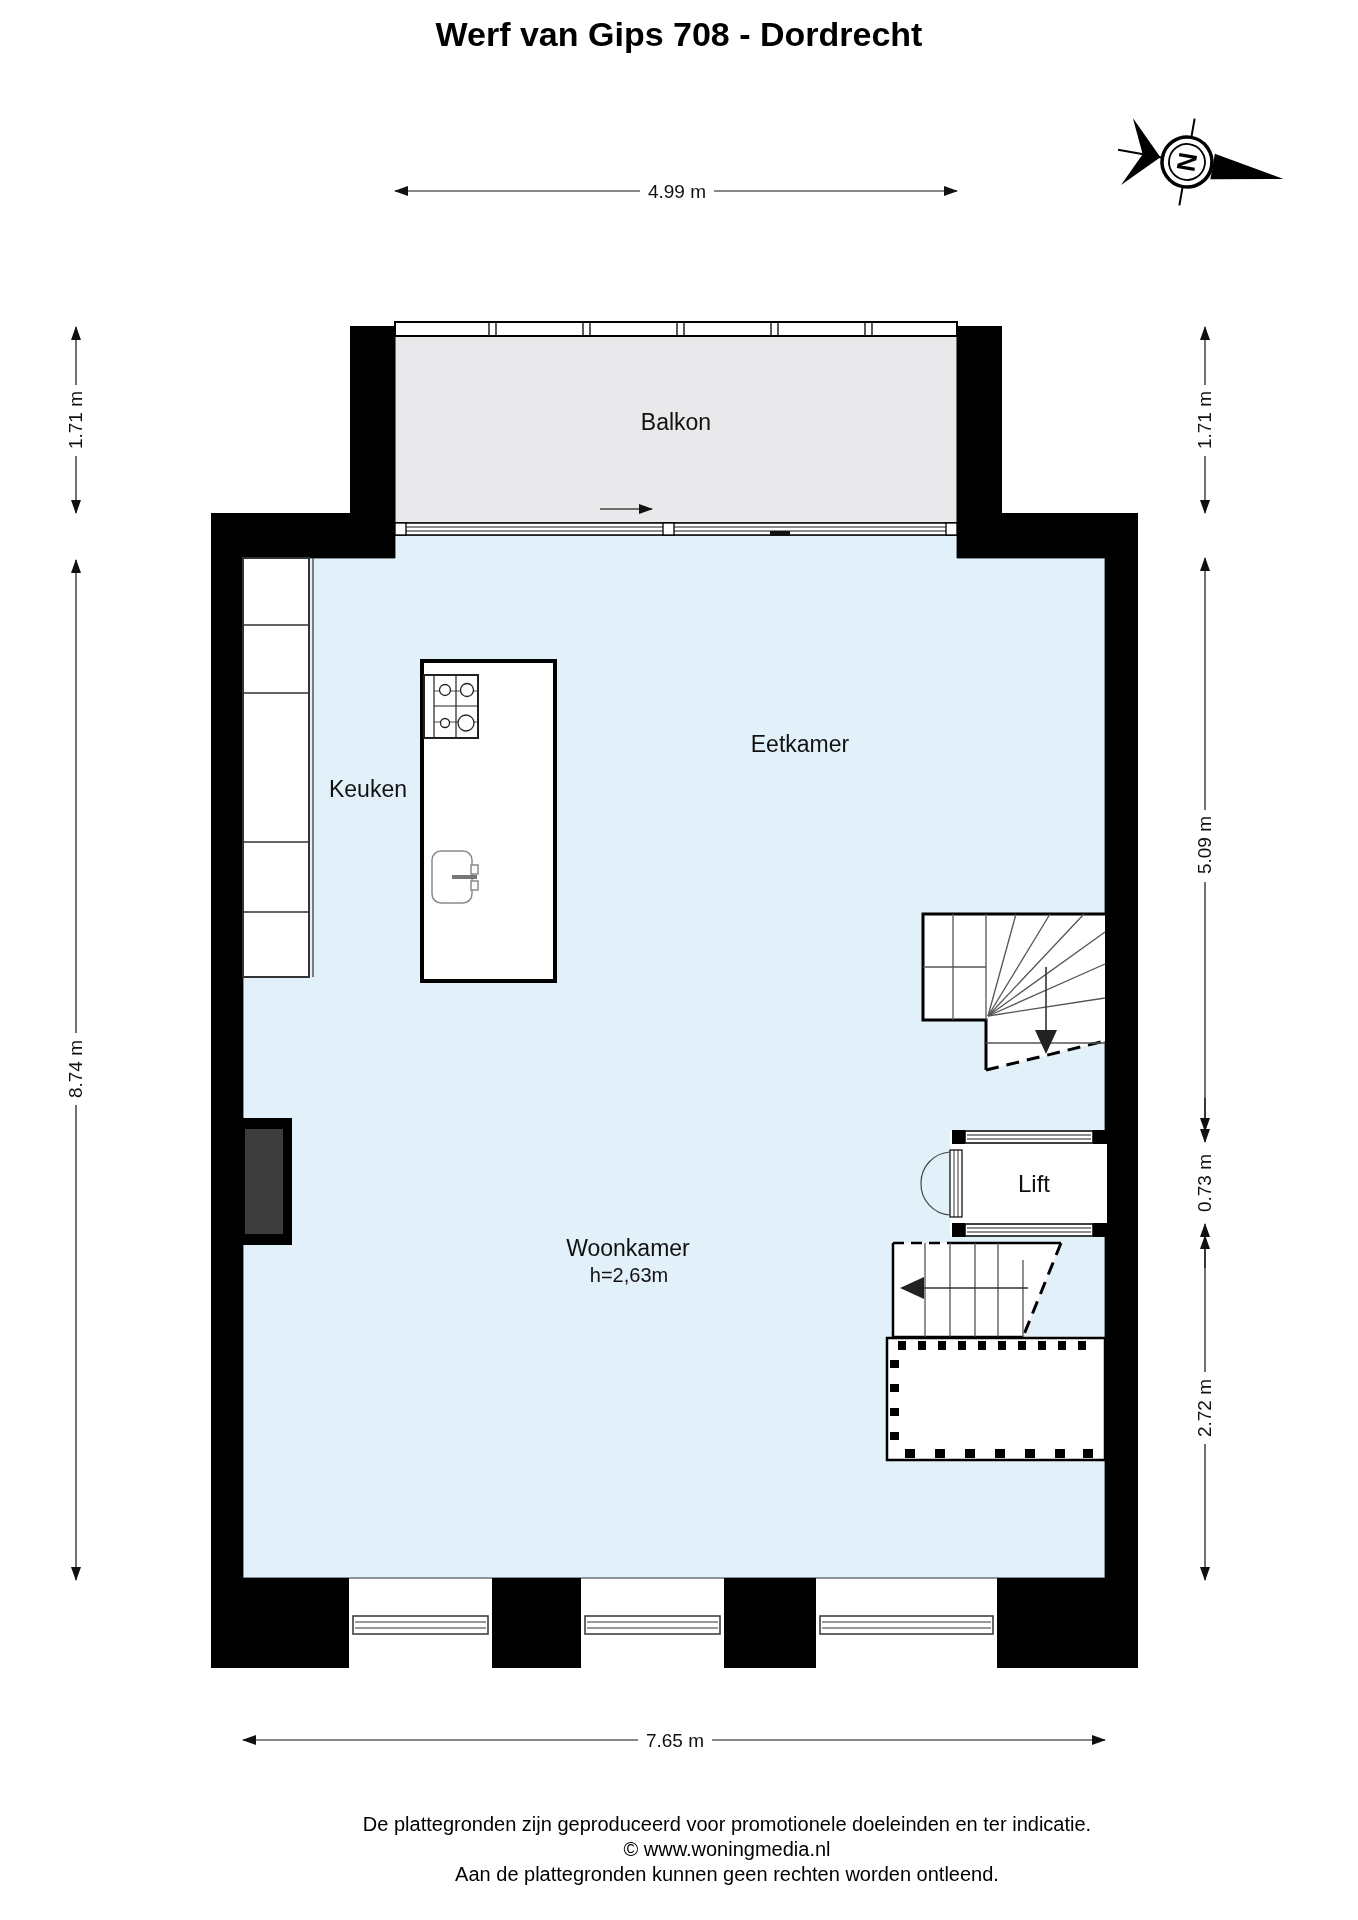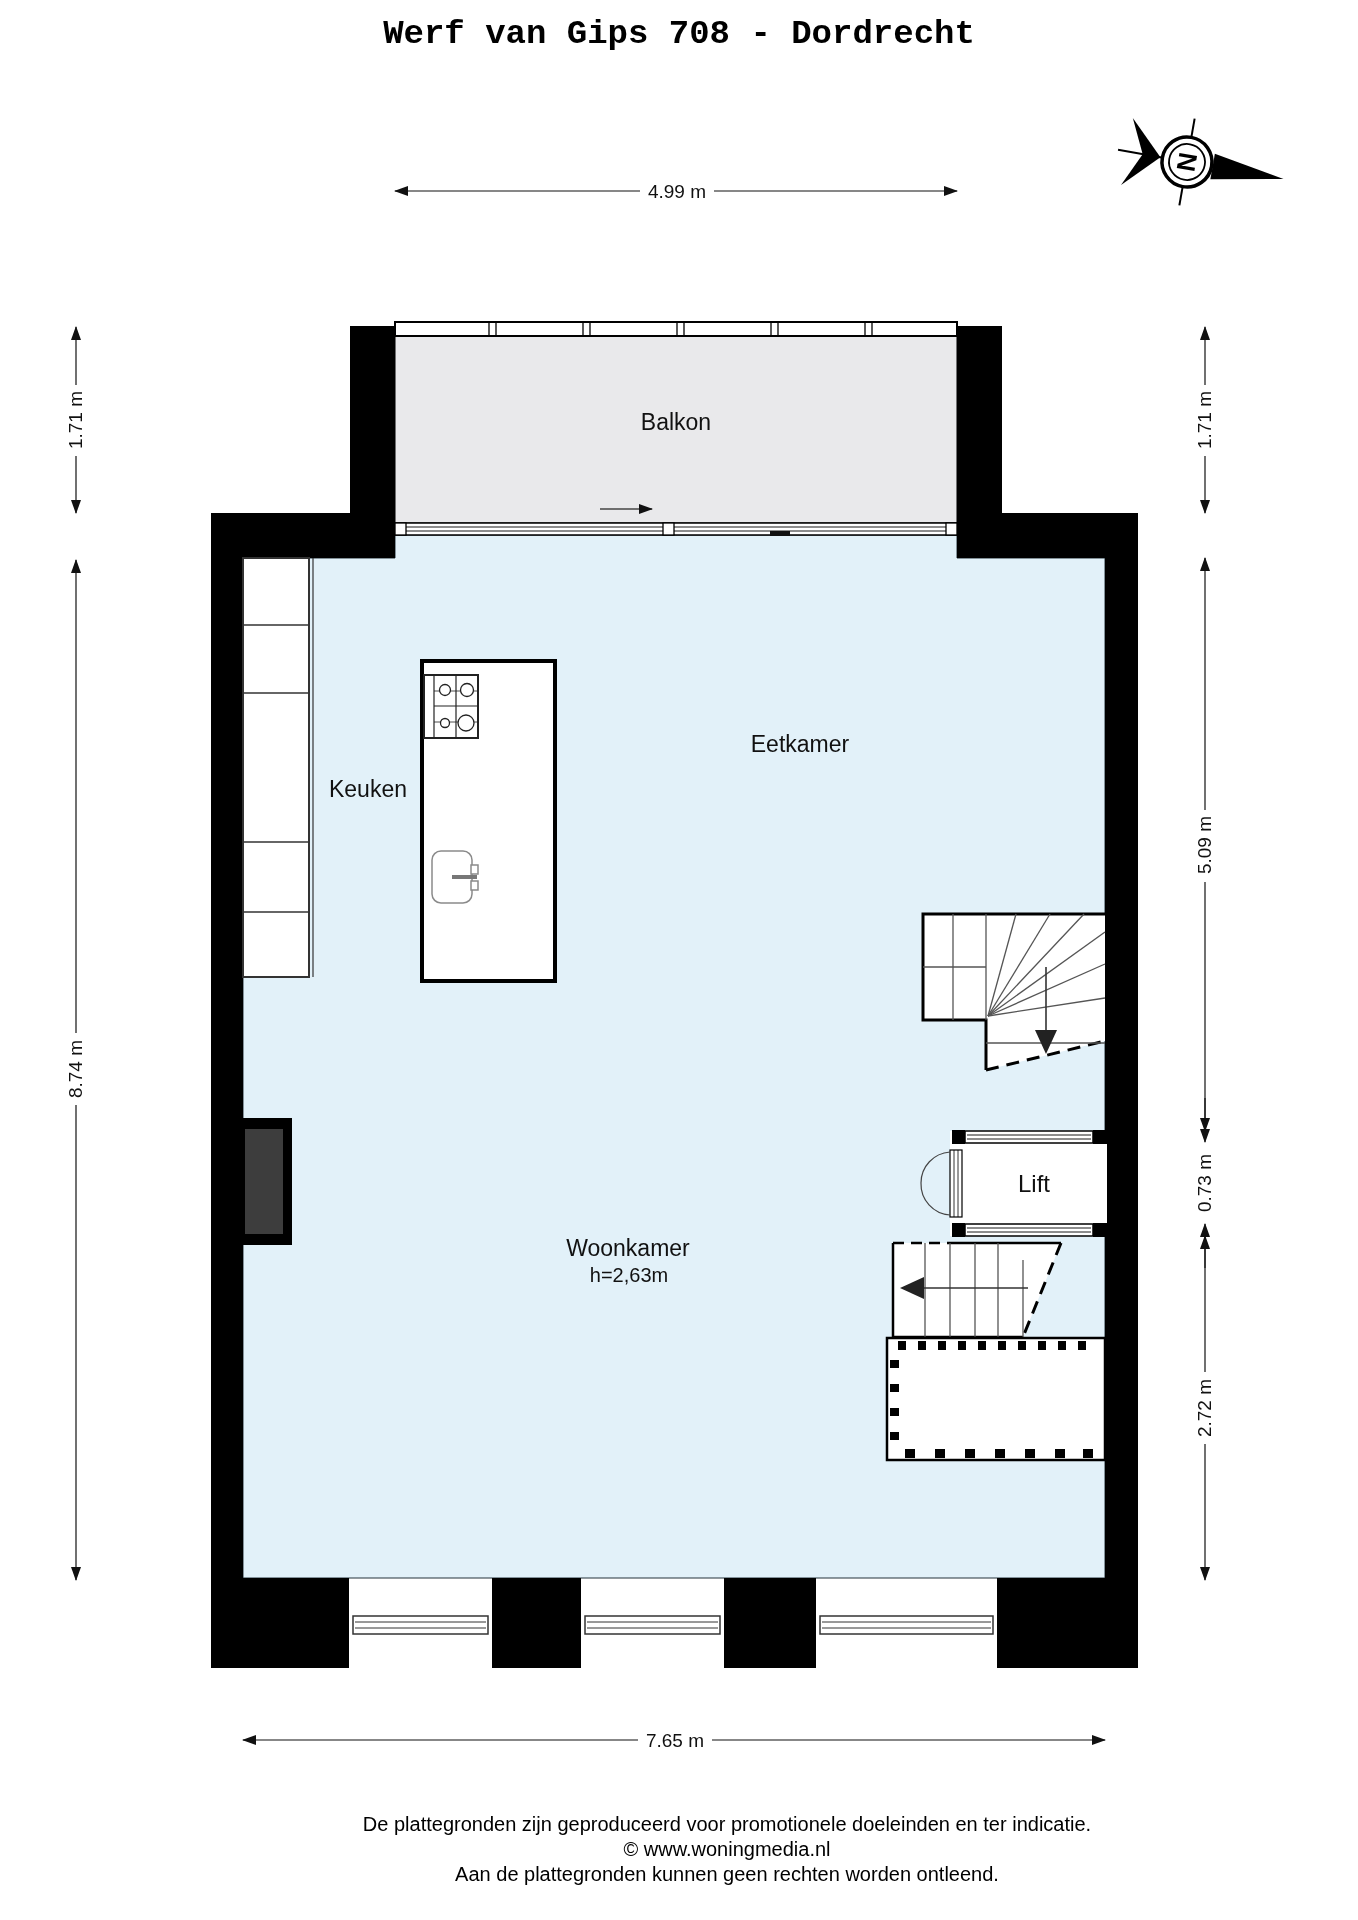--- a/index.html
+++ b/index.html
@@ -1,19 +1,19 @@
 <!DOCTYPE html>
 <html style="--floor: #e2f1f9; --balcony: #e9e9eb; --shaft: #3d3d3d;"><head>
 <meta charset="utf-8">
 <style>
   html,body{margin:0;padding:0;background:#fff;}
   #page{position:relative;width:1358px;height:1920px;background:#fff;overflow:hidden;
         font-family:"Liberation Sans","DejaVu Sans",sans-serif;color:#111;}
   #title{position:absolute;top:16px;left:0;width:1358px;text-align:center;line-height:1.1;}
-  #title .t1,#title .t2{font-weight:bold;font-size:34px;color:#000;font-family:Liberation Mono, monospace;}
+  #title .t1,#title .t2{font-weight:bold;font-size:34px;color:#000;}
   #plan-svg{position:absolute;left:0;top:0;}
   .wall{fill:#000;stroke:none;}
   .floor{fill:var(--floor,#e2f1f9);stroke:#25323a;stroke-width:1;}
   .balcony{fill:var(--balcony,#e9e9eb);stroke:#222;stroke-width:1.2;}
   .tread{stroke:#555;stroke-width:1.3;fill:none;}
   .dashline{stroke:#000;stroke-width:3;fill:none;stroke-dasharray:13 8;}
   .dim{stroke:#111;stroke-width:1.2;fill:none;}
   .dimtxt{font-size:19px;fill:#111;}
   .roomtxt{font-size:23px;fill:#111;}
   .lifttxt{font-size:24px;fill:#111;}

